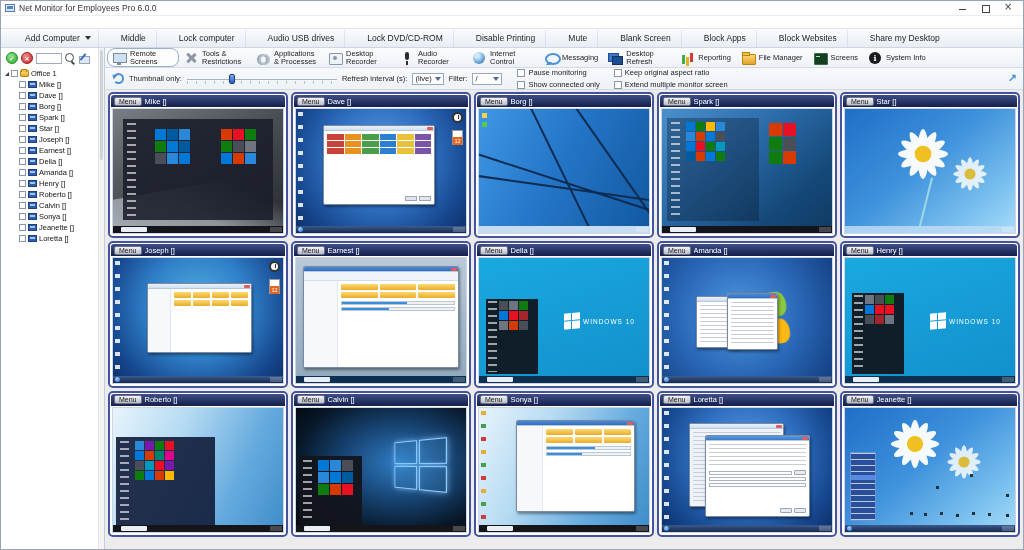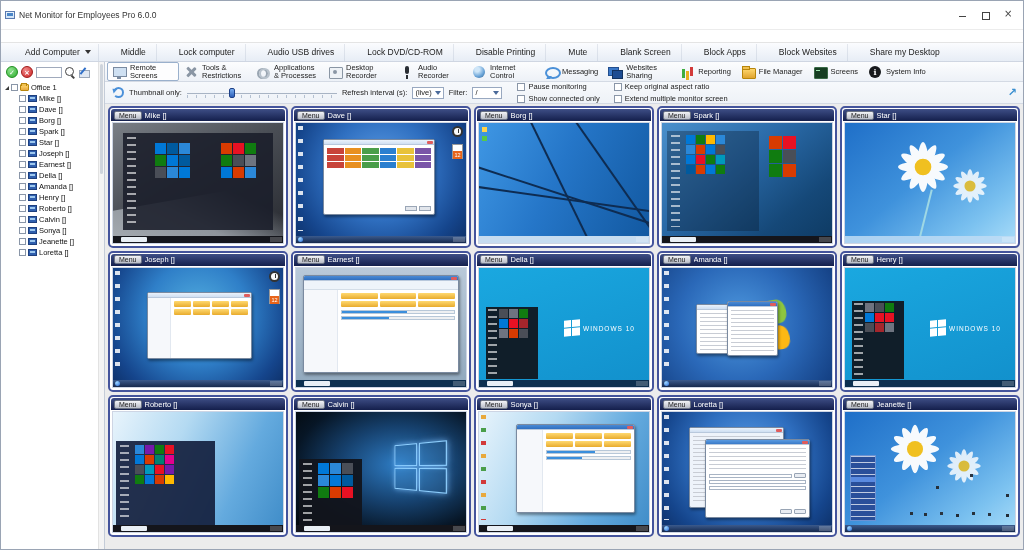--- a/index.html
+++ b/index.html
@@ -2,21 +2,21 @@
 <html><head>
 <meta charset="utf-8">
 <style>
 *{box-sizing:border-box;margin:0;padding:0;cursor:default}
 html,body{width:1024px;height:550px;overflow:hidden}
 body{font-family:"Liberation Sans",sans-serif;background:#fff;color:#222;font-size:9px}
 .uic{font-family:"DejaVu Sans",sans-serif}
 .app{width:1024px;height:550px;display:flex;flex-direction:column;border:1px solid #9aa4b4}
 
 
-.titlebar{height:29px;background:#fff;display:flex;align-items:center;padding:0 4px;border-bottom:1px solid #ececec}
+.titlebar{height:15px;background:#fff;display:flex;align-items:center;padding:0 4px;border-bottom:1px solid #ececec}
 .appicon{width:10px;height:8px;border:1px solid #5a7ab0;background:linear-gradient(#eaf3fd,#cfe2f6);margin-right:4px;position:relative}
 .appicon::after{content:"";position:absolute;left:1px;top:1px;width:6px;height:3px;background:#4a86c8}
 .t-title{font-size:8.5px;color:#333}
 .wctrl{margin-left:auto;display:flex;gap:14px;align-items:center;padding-right:6px}
 .wc{width:9px;height:9px;position:relative}
 .wc-min::after{content:"";position:absolute;left:1px;right:1px;top:5px;height:1px;background:#444}
 .wc-max::after{content:"";position:absolute;left:1px;top:1px;width:6px;height:6px;border:1px solid #444}
 .wc-close::after{content:"×";position:absolute;left:0;top:-3px;font:10px/12px "DejaVu Sans";color:#444}
 
 
@@ -57,21 +57,21 @@
 .fold{width:9px;height:7px;background:linear-gradient(#ffd76e,#e8a93d);border:1px solid #b8860b;border-radius:1px;position:relative;flex:none}
 .fold::before{content:"";position:absolute;left:0;top:-2px;width:4px;height:2px;background:#f0c050;border:1px solid #b8860b;border-bottom:0}
 .mon{width:9px;height:7px;background:#2f5fae;border:1px solid #1d3f7e;position:relative;flex:none}
 .mon::before{content:"";position:absolute;left:1px;top:1px;right:1px;bottom:2px;background:#9ec8ee}
 .indent{width:13px;flex:none}
 
 
 .main{flex:1;display:flex;flex-direction:column;min-width:0}
 .toolbar2{height:20px;background:linear-gradient(#fcfdfe,#edf1f7);border-bottom:1px solid #d4dae4;display:flex;align-items:center;padding-left:2px}
 .tb2-btn{display:flex;align-items:center;gap:3px;border:1px solid transparent;background:none;padding:1px 4px;height:19px;font-size:7.5px;line-height:1.05;text-align:left;color:#222}
-.tb2-btn.active{background:#fdfdfe;border:1px solid #9ab0cc;border-radius:2px}
+.tb2-btn.active{background:#fdfdfe;border:1px solid #9ab0cc;border-radius:8px}
 .tb2-btn .lb{max-width:44px}
 .ic2{width:15px;height:14px;position:relative;flex:none}
 .ic2-remote .ic2::before{content:"";position:absolute;left:1px;top:2px;width:12px;height:8px;background:#cfe0f2;border:1px solid #7a8aa0}
 .ic2-remote .ic2::after{content:"";position:absolute;left:5px;bottom:0;width:4px;height:2px;background:#7a8aa0}
 .ic2-tools .ic2::before,.ic2-tools .ic2::after{content:"";position:absolute;left:6px;top:1px;width:2.5px;height:12px;background:#8a96a4;border-radius:1px}
 .ic2-tools .ic2::before{transform:rotate(45deg)}
 .ic2-tools .ic2::after{transform:rotate(-45deg)}
 .ic2-apps .ic2::before{content:"";position:absolute;left:1px;top:3px;width:7px;height:7px;border:2px solid #9aa6b2;border-radius:50%}
 .ic2-apps .ic2::after{content:"";position:absolute;right:1px;top:3px;width:7px;height:7px;border:2px solid #b8c2cc;border-radius:50%}
 .ic2-deskrec .ic2::before{content:"";position:absolute;left:1px;top:2px;width:12px;height:10px;background:#eef2f6;border:1px solid #8a96a4;border-radius:1px}
@@ -451,21 +451,21 @@
           <button class="tb2-btn ic2-inet">
           <span class="ic2"></span>
           <span class="lb">Internet Control</span>
         </button>
           <button class="tb2-btn ic2-msg">
           <span class="ic2"></span>
           <span class="lb">Messaging</span>
         </button>
           <button class="tb2-btn ic2-share2">
           <span class="ic2"></span>
-          <span class="lb">Websites Sharing</span>
+          <span class="lb">Desktop Refresh</span>
         </button>
           <button class="tb2-btn ic2-report">
           <span class="ic2"></span>
           <span class="lb">Reporting</span>
         </button>
           <button class="tb2-btn ic2-files">
           <span class="ic2"></span>
           <span class="lb">File Manager</span>
         </button>
           <button class="tb2-btn ic2-term">

